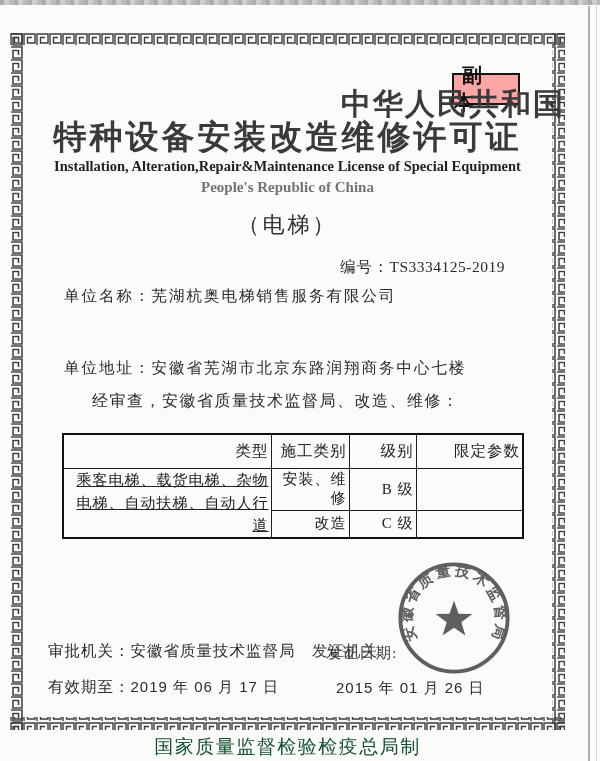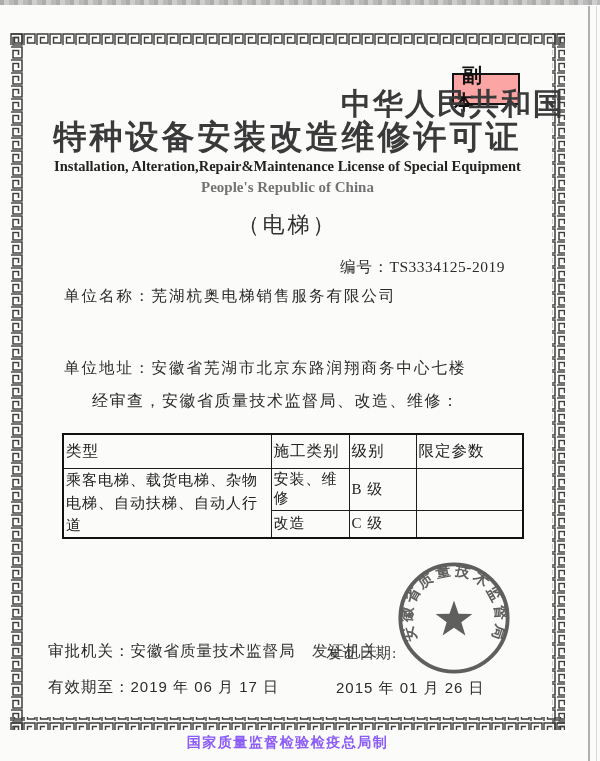--- a/index.html
+++ b/index.html
@@ -39,35 +39,35 @@
   .num{font-family:"Liberation Serif","DejaVu Serif",serif;letter-spacing:.5px;}
   .company-name{left:64px;top:286px;letter-spacing:2px;}
   .company-addr{left:64px;top:323px;letter-spacing:2px;margin-top:35px;}
   .statement{left:92px;top:391px;font-size:16px;letter-spacing:1.5px;}
   
   table.lic{
     left:62px;top:433px;position:absolute;border-collapse:collapse;table-layout:fixed;
     font-size:15px;color:#222;
   }
   table.lic th,table.lic td{
-    border:1.2px solid #1d1d1d;text-align:left;vertical-align:middle;
+    border:1.2px solid #1d1d1d;text-align:right;vertical-align:middle;
     padding:0 2px;font-weight:normal;letter-spacing:1px;
   }
   table.lic{border:2.5px solid #111;}
   table.lic th{height:33px;font-size:15.5px;}
   table.lic td{height:24px;}
-  td.equip{line-height:1.5;font-size:15px;letter-spacing:.5px;}
+  td.equip{line-height:1.5;font-size:15px;letter-spacing:.5px;text-decoration:underline;}
   
   .appr-line{left:48px;top:641px;}
   .ghost-label{left:312px;top:641px;}
   .issue-label{left:326px;top:643px;}
   .valid-line{left:48px;top:677px;}
   .date-sans{font-family:"Liberation Sans","DejaVu Sans",sans-serif;font-size:15px;letter-spacing:1px;}
   .issue-date-value{left:336px;top:679px;}
-  .maker-note{top:734px;font-size:14px;font-weight:bold;letter-spacing:1.5px;color:#8b5cf6;}
+  .maker-note{top:734px;font-size:19px;font-weight:normal;letter-spacing:1.5px;color:#14532d;}
   
   .seal{left:396px;top:560px;width:116px;height:116px;opacity:.88;mix-blend-mode:multiply;}
 </style>
 </head>
 <body>
 
 <div class="abs scan-strip-top"></div>
 <div class="abs scan-line-right"></div>
 <div class="abs scan-line-right2"></div>
 

